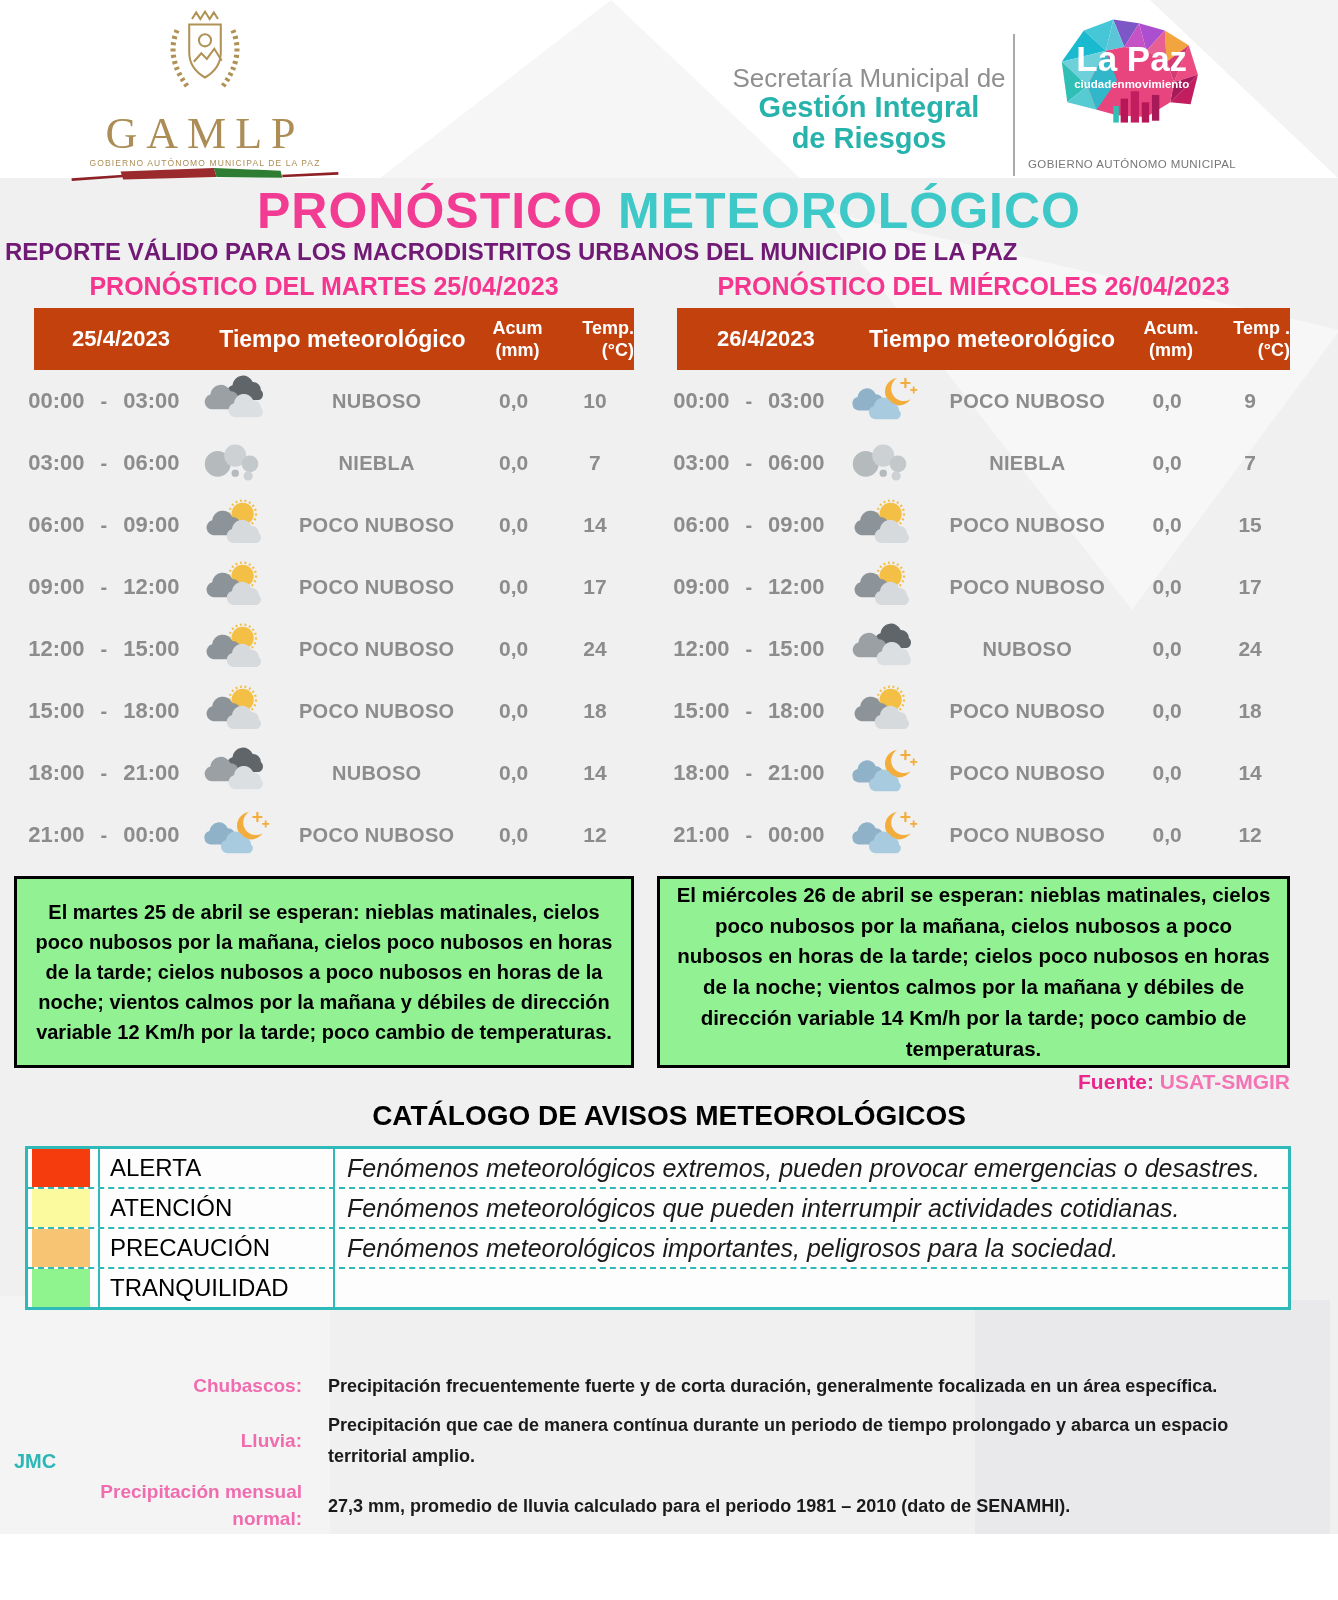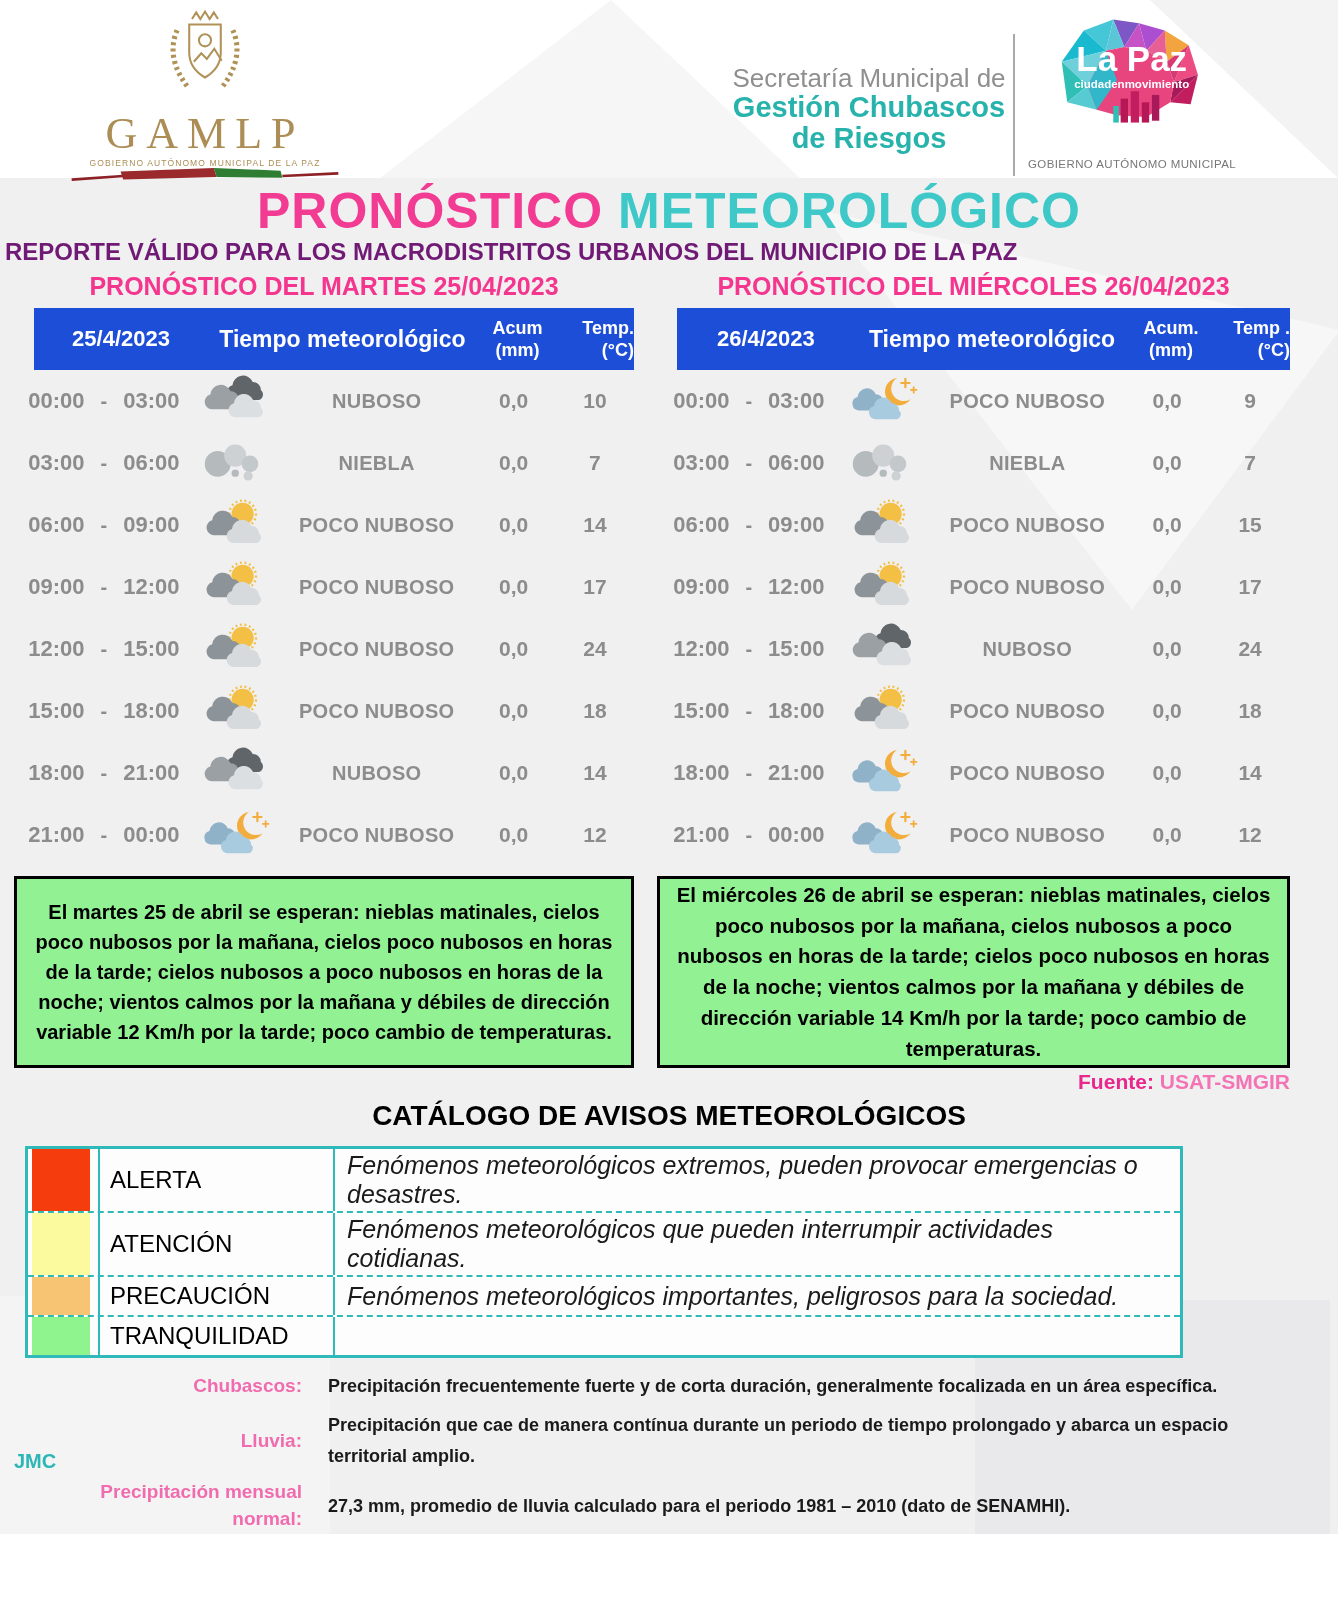--- a/index.html
+++ b/index.html
@@ -34,21 +34,21 @@
 
   
   .col-heading{position:absolute;font-size:25px;font-weight:bold;color:#f5368f;text-align:center;z-index:2;white-space:nowrap;}
   .fh-left{left:14px;top:272px;width:620px;}
   .fh-right{left:657px;top:272px;width:633px;}
 
   
   .forecast-table{position:absolute;top:308px;height:558px;z-index:2;}
   .ft-left{left:14px;width:620px;}
   .ft-right{left:657px;width:633px;}
-  .t-head{position:absolute;top:0;left:0;right:0;height:62px;background:#1d4ed8;display:grid;grid-template-columns:29% 14.2% 30.6% 13.6% 12.6%;align-items:center;color:#fff;font-weight:bold;margin-left:20px;}
+  .t-head{position:absolute;top:0;left:0;right:0;height:62px;background:#c2410c;display:grid;grid-template-columns:29% 14.2% 30.6% 13.6% 12.6%;align-items:center;color:#fff;font-weight:bold;margin-left:20px;}
   .h-date{grid-column:1;text-align:center;font-size:22px;}
   .h-weather{grid-column:2 / span 2;text-align:center;font-size:23px;}
   .h-acum{grid-column:4;text-align:center;font-size:18px;line-height:1.25;}
   .h-temp{grid-column:5;text-align:right;font-size:18px;line-height:1.25;}
   .t-rows{position:absolute;top:62px;left:0;right:0;}
   .t-row{display:grid;grid-template-columns:29% 14.2% 30.6% 13.6% 12.6%;height:62px;align-items:center;}
   .c-time{display:flex;justify-content:center;align-items:center;gap:16px;font-size:22px;font-weight:bold;color:#8c8c8c;}
   .c-time .dash{font-size:20px;}
   .c-icon{display:flex;justify-content:center;align-items:center;}
   .c-cond{text-align:center;font-size:20px;font-weight:bold;color:#8c8c8c;letter-spacing:0.3px;}
@@ -59,21 +59,21 @@
   .sum-left{left:14px;width:620px;}
   .sum-right{left:657px;width:633px;font-size:20.5px;}
 
   
   .source-line{position:absolute;top:1070px;right:48px;font-size:21px;font-weight:bold;z-index:2;}
   .source-label{color:#e9268c;}
   .source-value{color:#f473b4;}
 
   
   .catalog-title{position:absolute;left:0;top:1100px;width:1338px;text-align:center;font-size:28px;font-weight:bold;color:#000;z-index:2;}
-  .catalog-table{position:absolute;left:25px;top:1146px;width:1158px;box-sizing:border-box;background:#fdfdfd;border:3px solid #2fb9b9;z-index:2;}
+  .catalog-table{position:absolute;left:25px;top:1146px;width:1266px;box-sizing:border-box;background:#fdfdfd;border:3px solid #2fb9b9;z-index:2;}
   .cat-row{display:grid;grid-template-columns:70px 237px 1fr;min-height:38px;}
   .cat-row + .cat-row{border-top:2px dashed #2fb9b9;}
   .cat-swatch{margin:0 8px 0 4px;}
   .cat-level{display:flex;align-items:center;padding:0 10px;border-left:2px solid #2fb9b9;border-right:2px solid #2fb9b9;font-size:24px;color:#000;}
   .cat-desc{display:flex;align-items:center;padding:2px 12px;font-size:25px;font-style:italic;color:#1a1a1a;}
 
   
   .glossary-title{position:absolute;left:0;top:1332px;width:1338px;text-align:center;font-size:26px;font-weight:bold;color:#000;z-index:2;}
   .glossary{position:absolute;left:30px;top:1368px;width:1270px;z-index:2;}
   .g-row{display:flex;align-items:center;}
@@ -117,21 +117,21 @@
         <path d="M0 13 L58 9" stroke="#8e2126" stroke-width="3" fill="none"></path>
         <polygon points="55,4 160,0 163,10 58,13" fill="#9a2a2c"></polygon>
         <polygon points="160,0 235,3 237,11 163,10" fill="#2e7d32"></polygon>
         <path d="M237 9 L300 6" stroke="#8e2126" stroke-width="3" fill="none"></path>
       </svg>
     </span>
   </div>
 
   <div class="secretariat">
     <div class="secr-1">Secretaría Municipal de</div>
-    <div class="secr-2">Gestión Chubascos</div>
+    <div class="secr-2">Gestión Integral</div>
     <div class="secr-3">de Riesgos</div>
   </div>
 
   <div class="hdr-divider"></div>
 
   <div class="lapaz">
     <span>
       <svg viewBox="0 0 200 150" width="192" height="138" aria-hidden="true">
         <polygon points="52,18 84,6 76,40" fill="#45c7d8"></polygon>
         <polygon points="28,52 52,18 76,40" fill="#19b9cf"></polygon>

